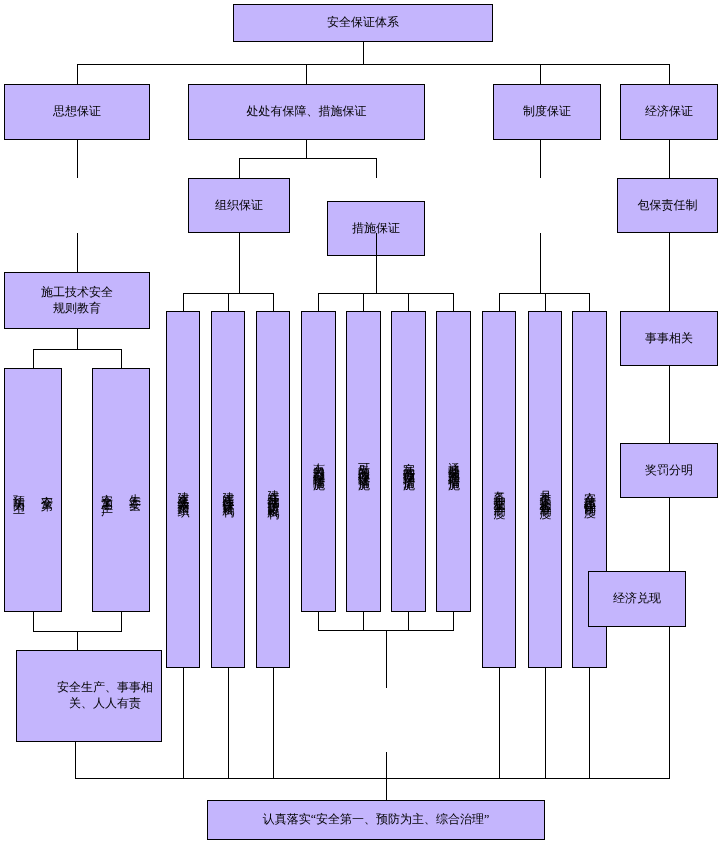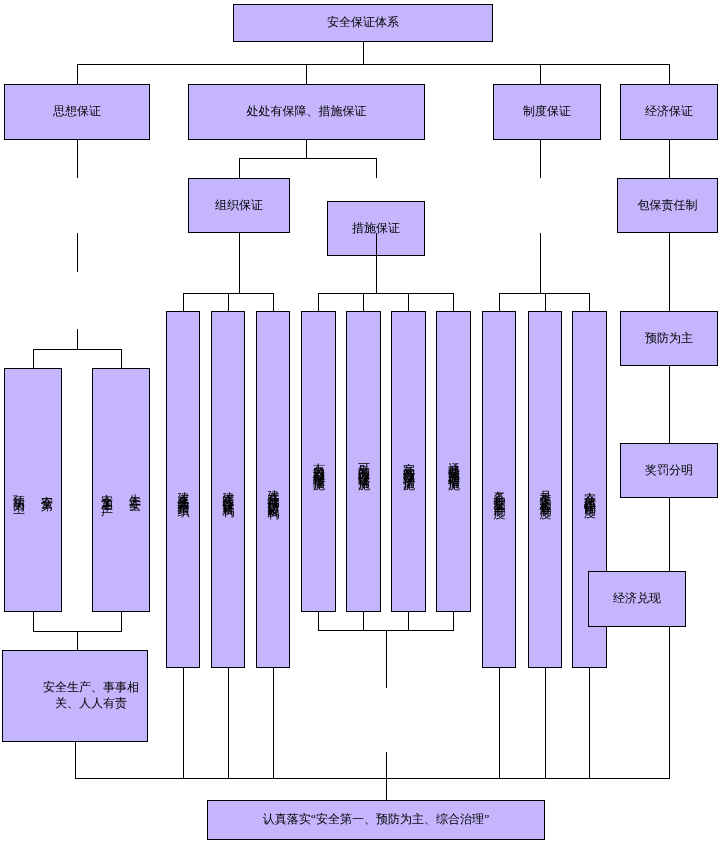--- a/index.html
+++ b/index.html
@@ -30,44 +30,46 @@
 
   <div class="box" style="left:4px;top:84px;width:146px;height:56px;">思想保证</div>
   <div class="box" style="left:188px;top:84px;width:237px;height:56px;">处处有保障、措施保证</div>
   <div class="box" style="left:493px;top:84px;width:108px;height:56px;">制度保证</div>
   <div class="box" style="left:620px;top:84px;width:98px;height:56px;">经济保证</div>
 
   <div class="box" style="left:188px;top:178px;width:102px;height:55px;">组织保证</div>
   <div class="box" style="left:327px;top:178px;width:98px;height:55px;margin-top:23px;">措施保证</div>
   <div class="box" style="left:617px;top:178px;width:101px;height:55px;">包保责任制</div>
 
+  <div class="box" style="left:4px;top:272px;width:146px;height:57px;">施工技术安全
+规则教育</div>
 
   <div class="box vcols" style="left:4px;top:368px;width:58px;height:244px;">安全第一
 预防为主</div>
   <div class="box vcols" style="left:92px;top:368px;width:58px;height:244px;">生产安全
 安全为了生产</div>
 
   <div class="box vtext" style="left:166px;top:311px;width:34px;height:357px;">建立各级安全组织</div>
   <div class="box vtext" style="left:211px;top:311px;width:34px;height:357px;">建立医疗保健机构</div>
   <div class="box vtext" style="left:256px;top:311px;width:34px;height:357px;">建立劳动保护防疫机构</div>
 
   <div class="box vtext" style="left:301px;top:311px;width:35px;height:301px;">有力的后勤保障措施</div>
   <div class="box vtext" style="left:346px;top:311px;width:35px;height:301px;">可靠的医疗保健措施</div>
   <div class="box vtext" style="left:391px;top:311px;width:35px;height:301px;">完善的劳动保护措施</div>
   <div class="box vtext" style="left:436px;top:311px;width:35px;height:301px;">通畅灵敏的通信措施</div>
 
   <div class="box vtext" style="left:482px;top:311px;width:34px;height:357px;">各工种安全生产制度</div>
   <div class="box vtext" style="left:528px;top:311px;width:34px;height:357px;">月季年安全检查制度</div>
   <div class="box vtext" style="left:572px;top:311px;width:35px;height:357px;">安全总结评比制度</div>
 
-  <div class="box" style="left:620px;top:311px;width:98px;height:55px;">预防为主</div>
+  <div class="box" style="left:620px;top:311px;width:98px;height:55px;">事事相关</div>
   <div class="box" style="left:620px;top:443px;width:98px;height:55px;">奖罚分明</div>
   <div class="box" style="left:588px;top:571px;width:98px;height:56px;">经济兑现</div>
 
-  <div class="box" style="left:2px;top:650px;width:146px;height:92px;padding-left:32px;">安全生产、事事相关、人人有责</div>
+  <div class="box" style="left:16px;top:650px;width:146px;height:92px;padding-left:32px;">安全生产、事事相关、人人有责</div>
   <div class="box" style="left:207px;top:800px;width:338px;height:40px;">认真落实“安全第一、预防为主、综合治理”</div>
 
   <div class="hl" style="left:77px;top:64px;width:593px;"></div>
   <div class="hl" style="left:239px;top:158px;width:138px;"></div>
   <div class="hl" style="left:183px;top:293px;width:91px;"></div>
   <div class="hl" style="left:318px;top:293px;width:136px;"></div>
   <div class="hl" style="left:499px;top:293px;width:91px;"></div>
   <div class="hl" style="left:33px;top:349px;width:89px;"></div>
   <div class="hl" style="left:33px;top:631px;width:89px;"></div>
   <div class="hl" style="left:318px;top:630px;width:136px;"></div>

